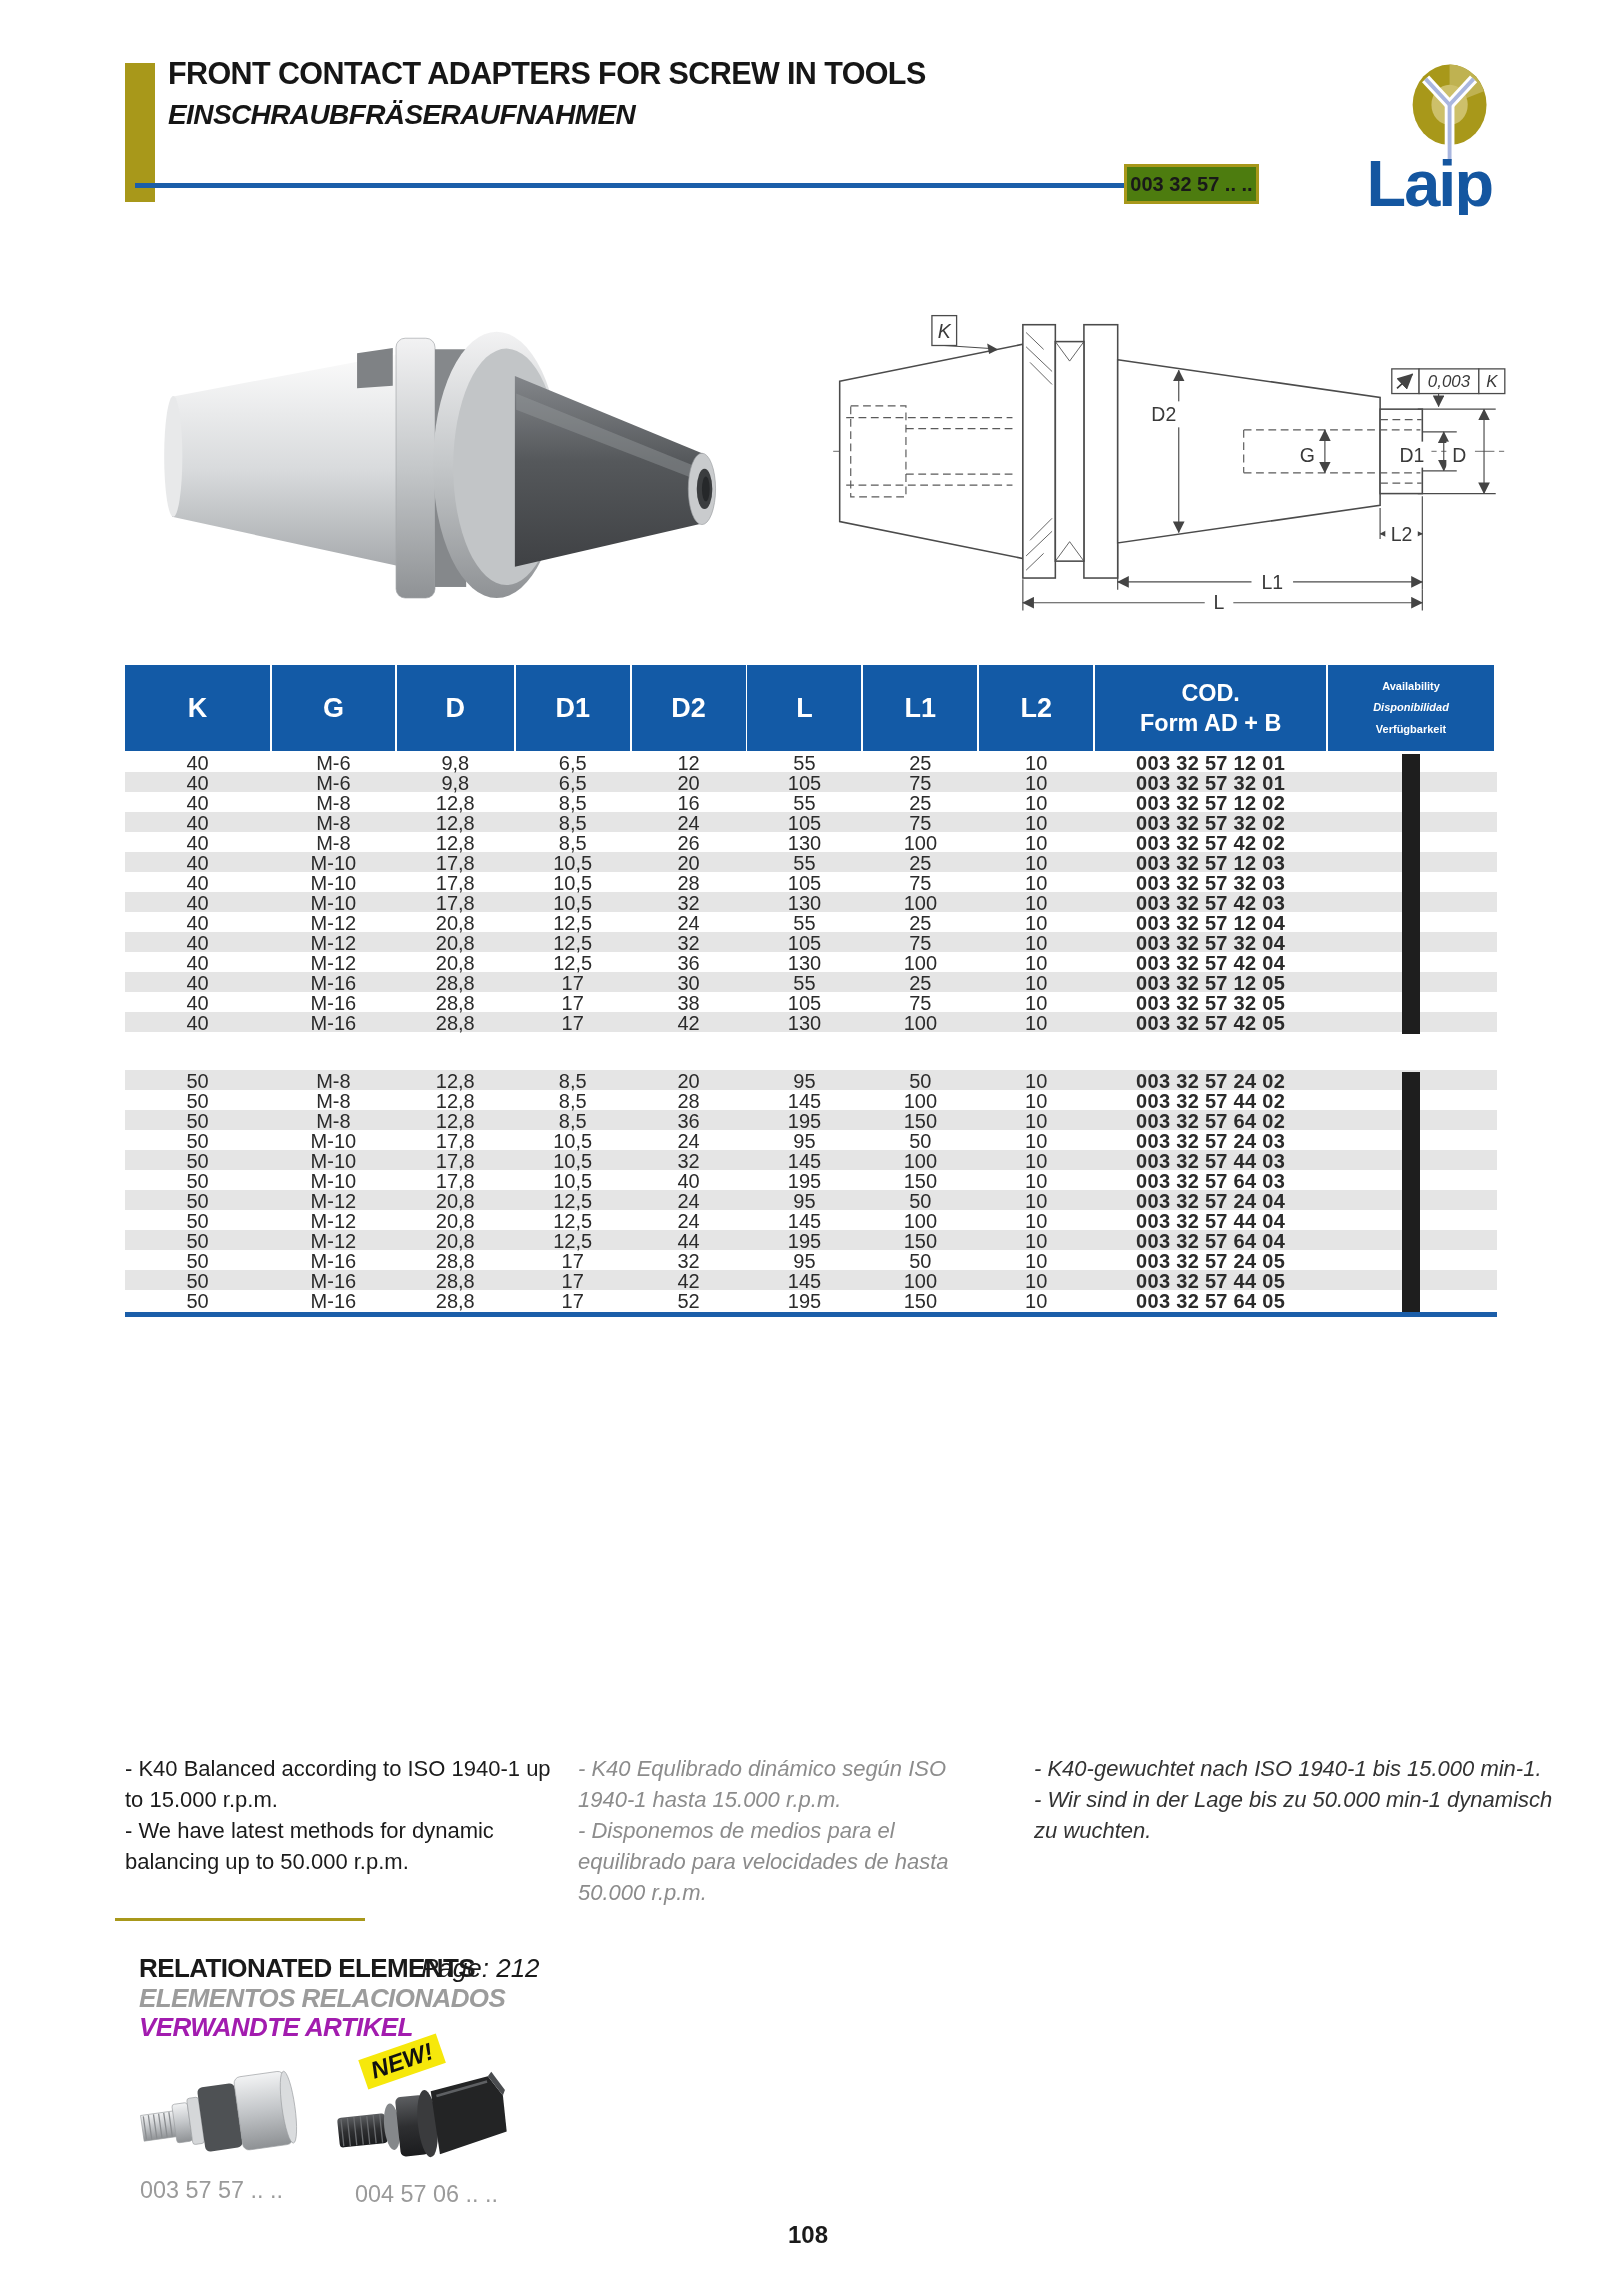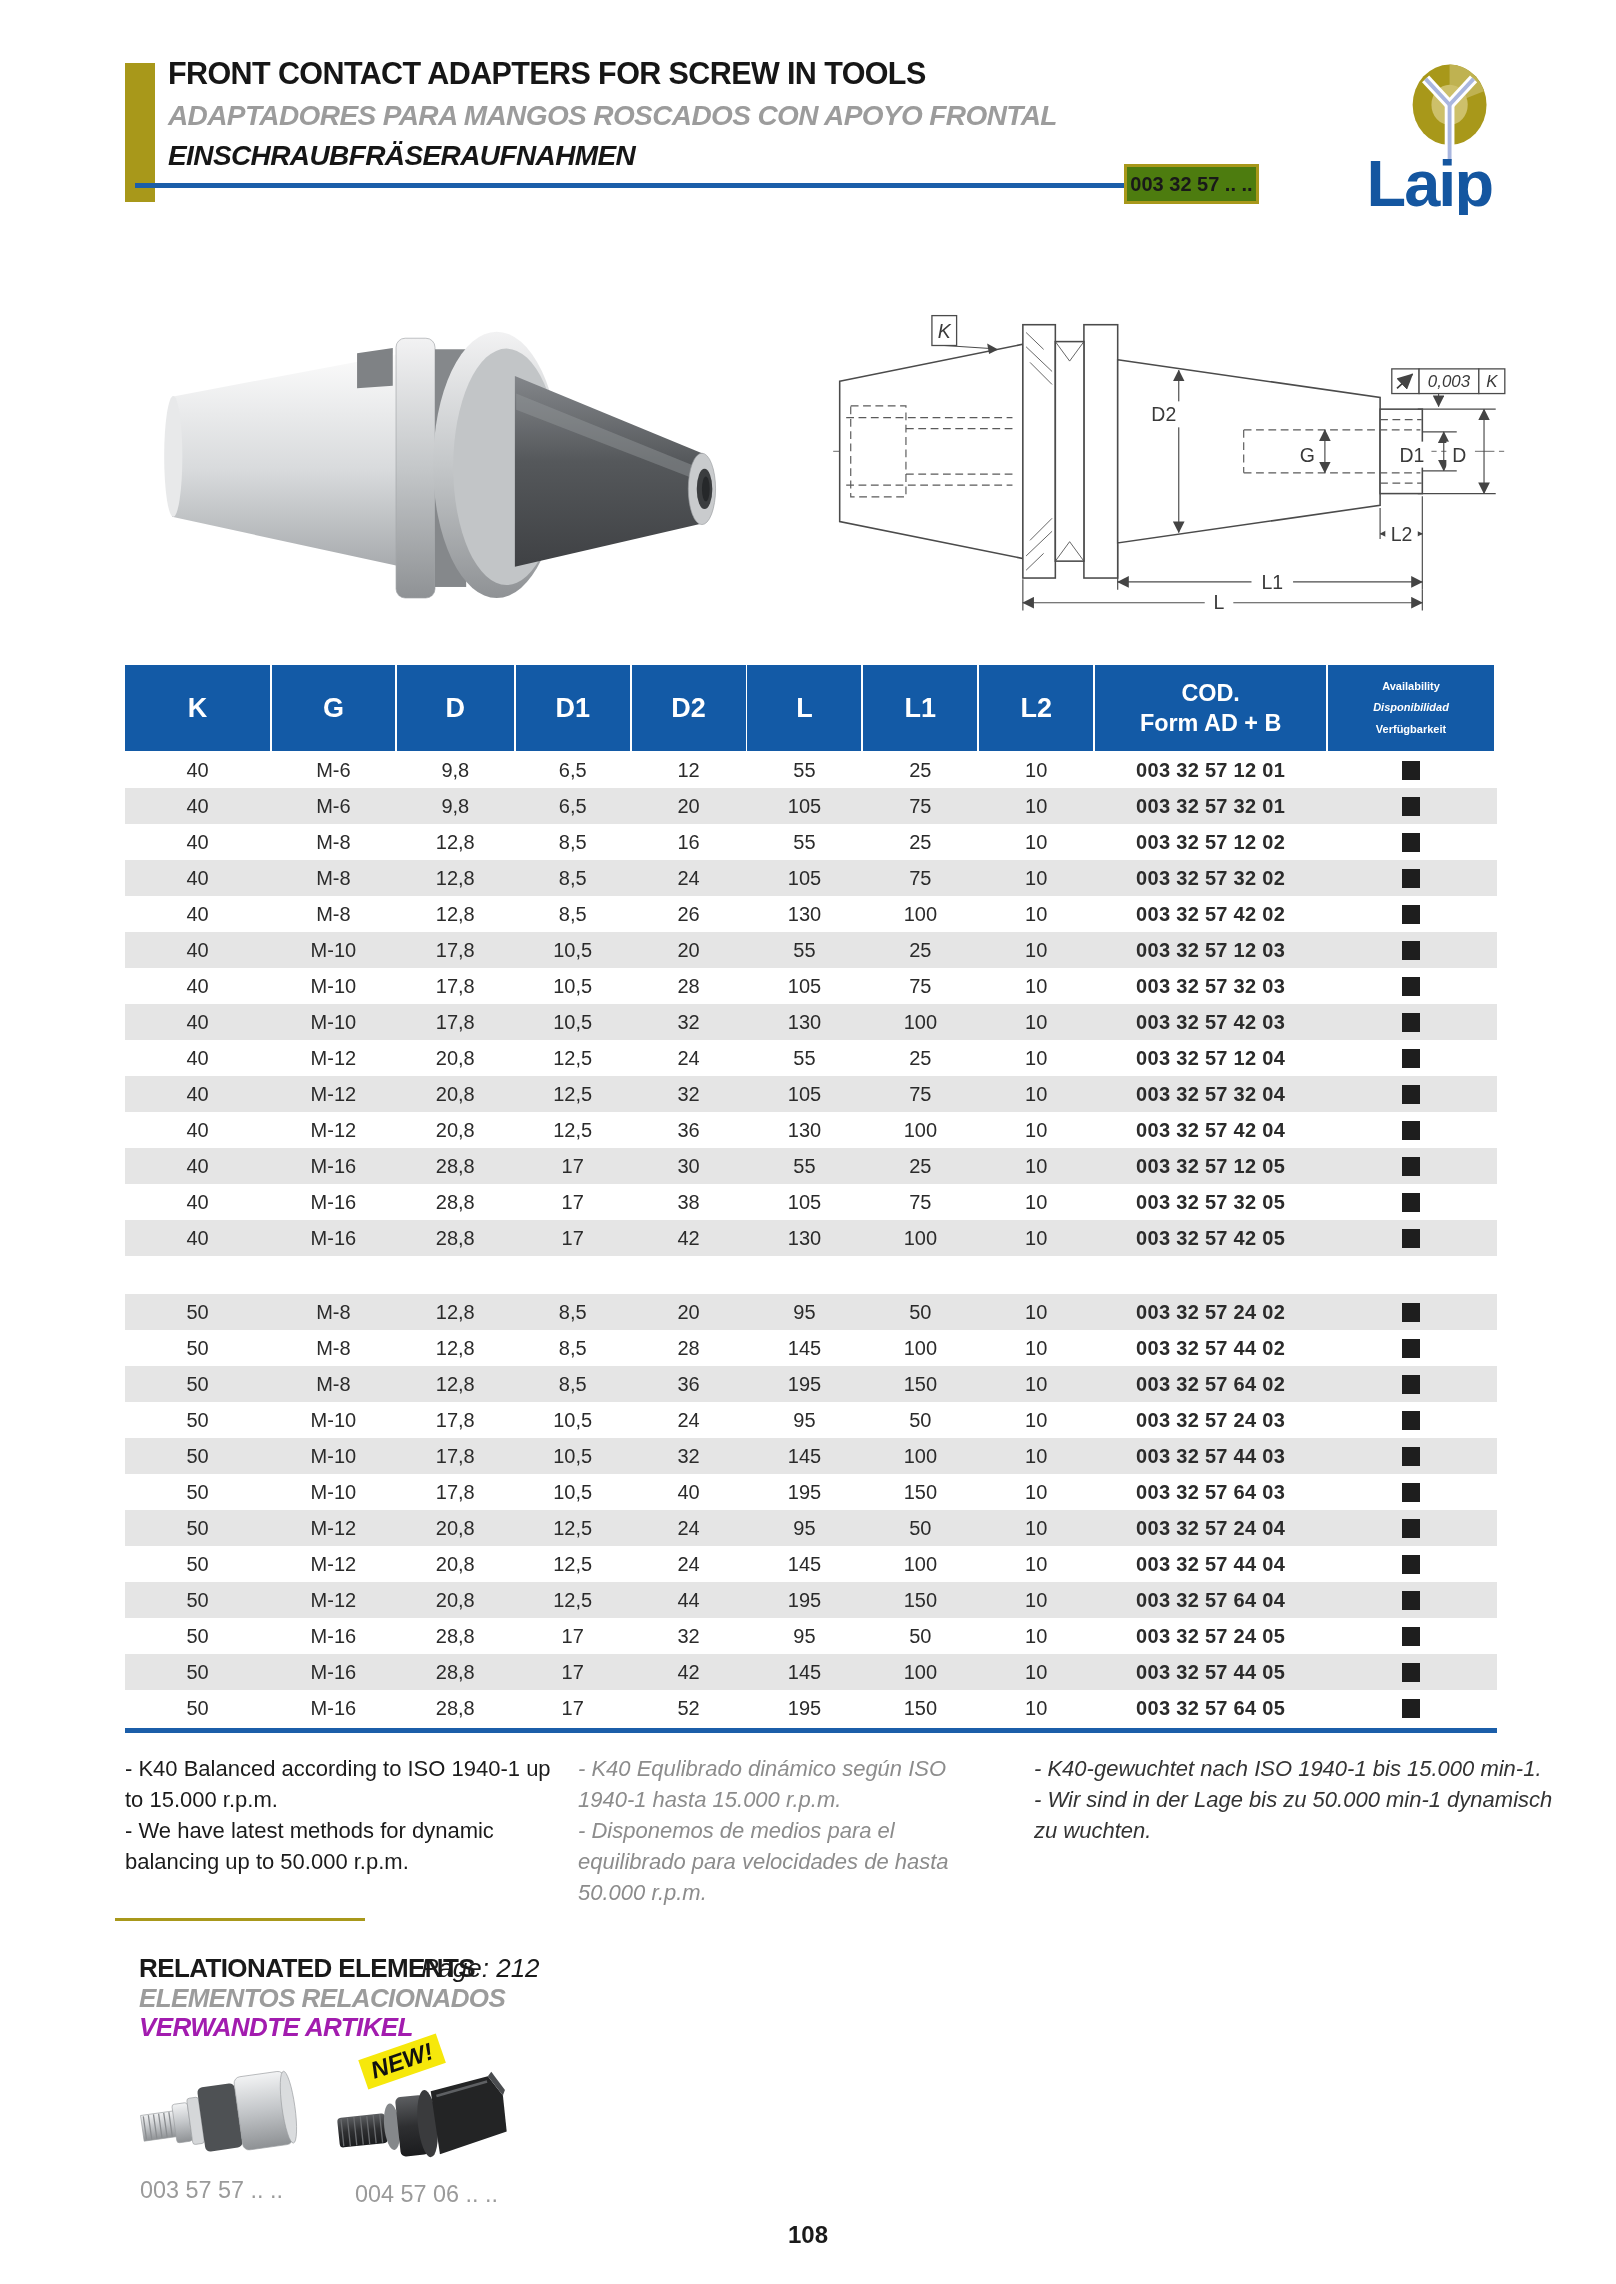--- a/index.html
+++ b/index.html
@@ -25,21 +25,21 @@
   
   .spec-table{position:absolute;left:125px;top:665px;width:1372px;}
   .thead,.trow{display:grid;grid-template-columns:145px 123px 117px 114px 114px 114px 114px 114px 231px 166px;column-gap:1.9px;}
   .thead{height:86px;background:#fff;}
   .hcell{background:#135AA6;color:#fff;display:flex;flex-direction:column;align-items:center;justify-content:center;text-align:center;}
   .hcell .big{font-size:27px;font-weight:bold;}
   .hcell .codline{font-size:23.4px;font-weight:bold;line-height:30px;}
   .hcell .avline{font-size:11px;font-weight:bold;line-height:21.4px;}
   .hcell .avline.ital{font-style:italic;}
   .tbody{margin-top:1.3px;}
-  .trow{height:36px;background:#fff;}
+  .trow{height:20px;background:#fff;}
   .trow.shaded{background:#E5E5E5;}
   .tcell{display:flex;align-items:center;justify-content:center;font-size:20px;color:#2B2B2B;}
   .tcell.cod{font-weight:bold;letter-spacing:0.3px;}
   .avsq{display:block;width:17.5px;height:19.5px;background:#1E1E1E;}
   .tgap{height:38px;background:#fff;}
   .tbottom{height:5.2px;background:#1B5EA9;margin-top:1.3px;}
 
   
   .notes{position:absolute;top:1753px;font-size:22px;line-height:31px;}
   .notes p{margin:0;}
@@ -65,21 +65,20 @@
   svg text{font-family:"Liberation Sans",sans-serif;}
 </style>
 </head>
 <body>
 
 <div class="page">
 
   <div class="gold-bar"></div>
   <div class="titles">
     <div class="title-en">FRONT CONTACT ADAPTERS FOR SCREW IN TOOLS</div>
-    <div class="title-es">ADAPTADORES PARA MANGOS ROSCADOS CON APOYO FRONTAL</div>
     <div class="title-de">EINSCHRAUBFRÄSERAUFNAHMEN</div>
   </div>
   <div class="blue-rule"></div>
   <div class="code-box">003 32 57 .. ..</div>
 
   <div class="logo">
     <svg viewBox="0 0 215 236" width="140" height="153">
       <ellipse cx="130" cy="66" rx="57" ry="62" fill="#A8981A"></ellipse>
       <path d="M130,66 L130,4 A57,62 0 0 1 183,45 Z" fill="#BFB251"></path>
       <ellipse cx="130" cy="66" rx="28" ry="31" fill="#CDC06A"></ellipse>

